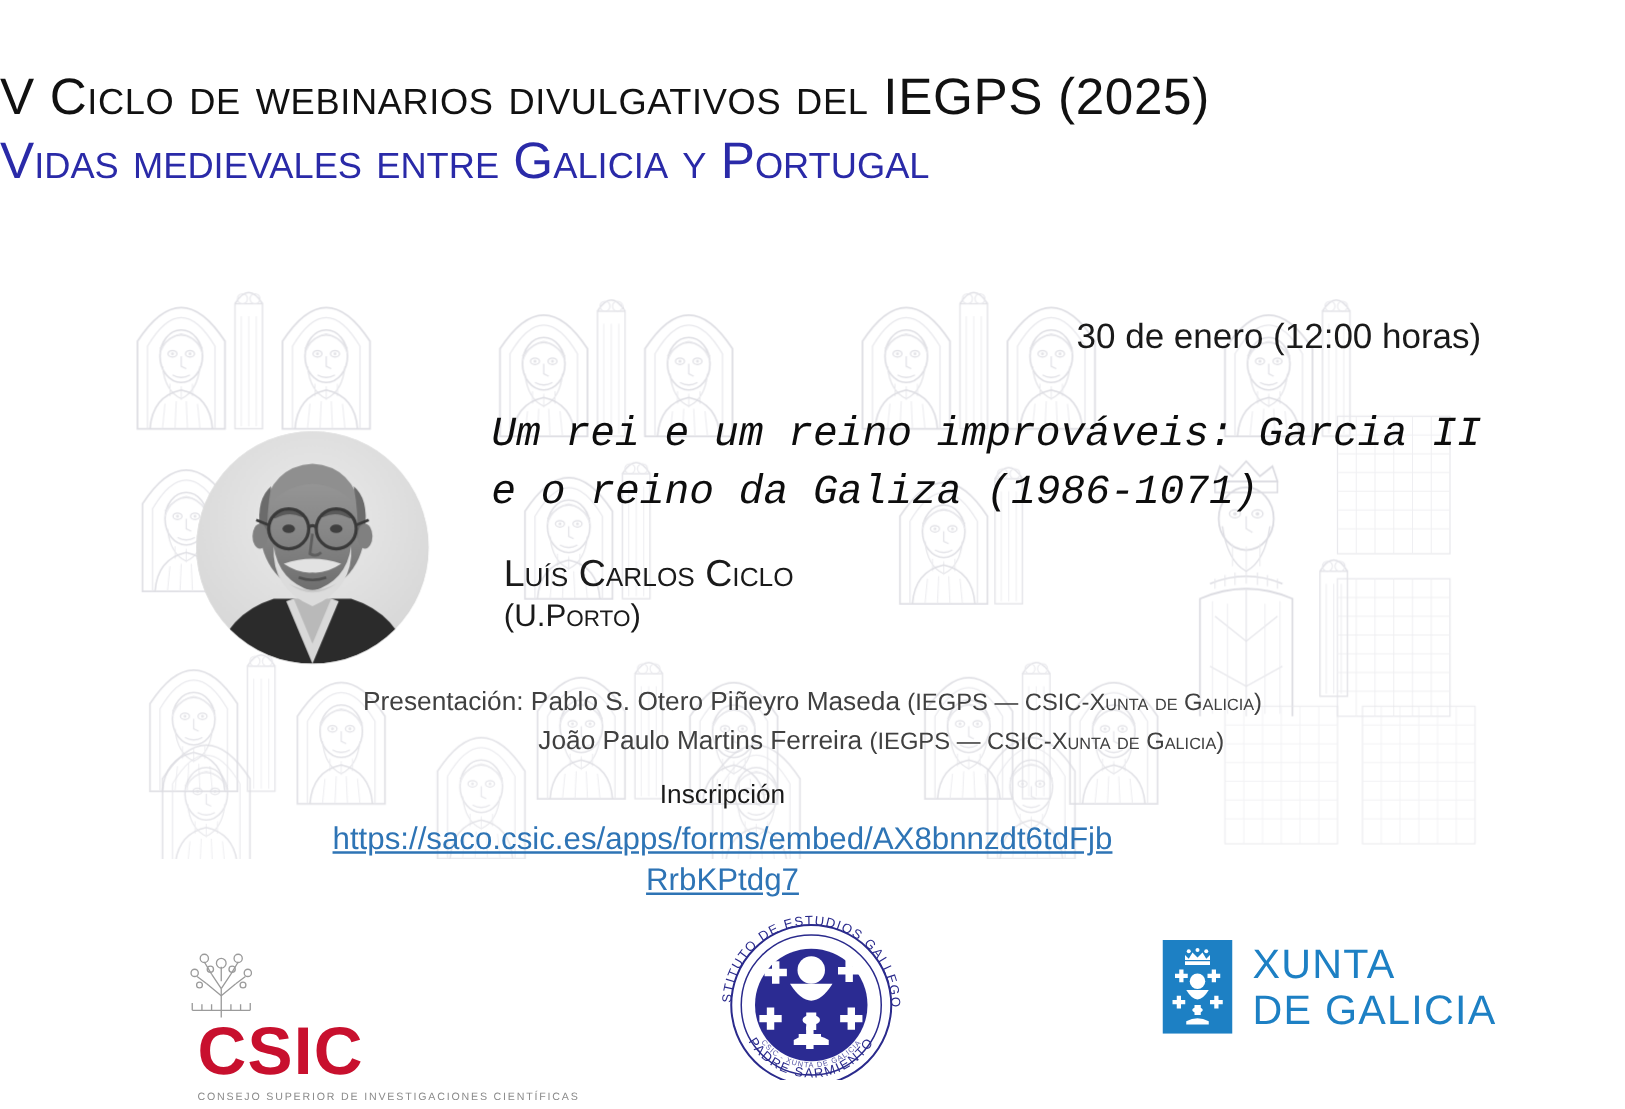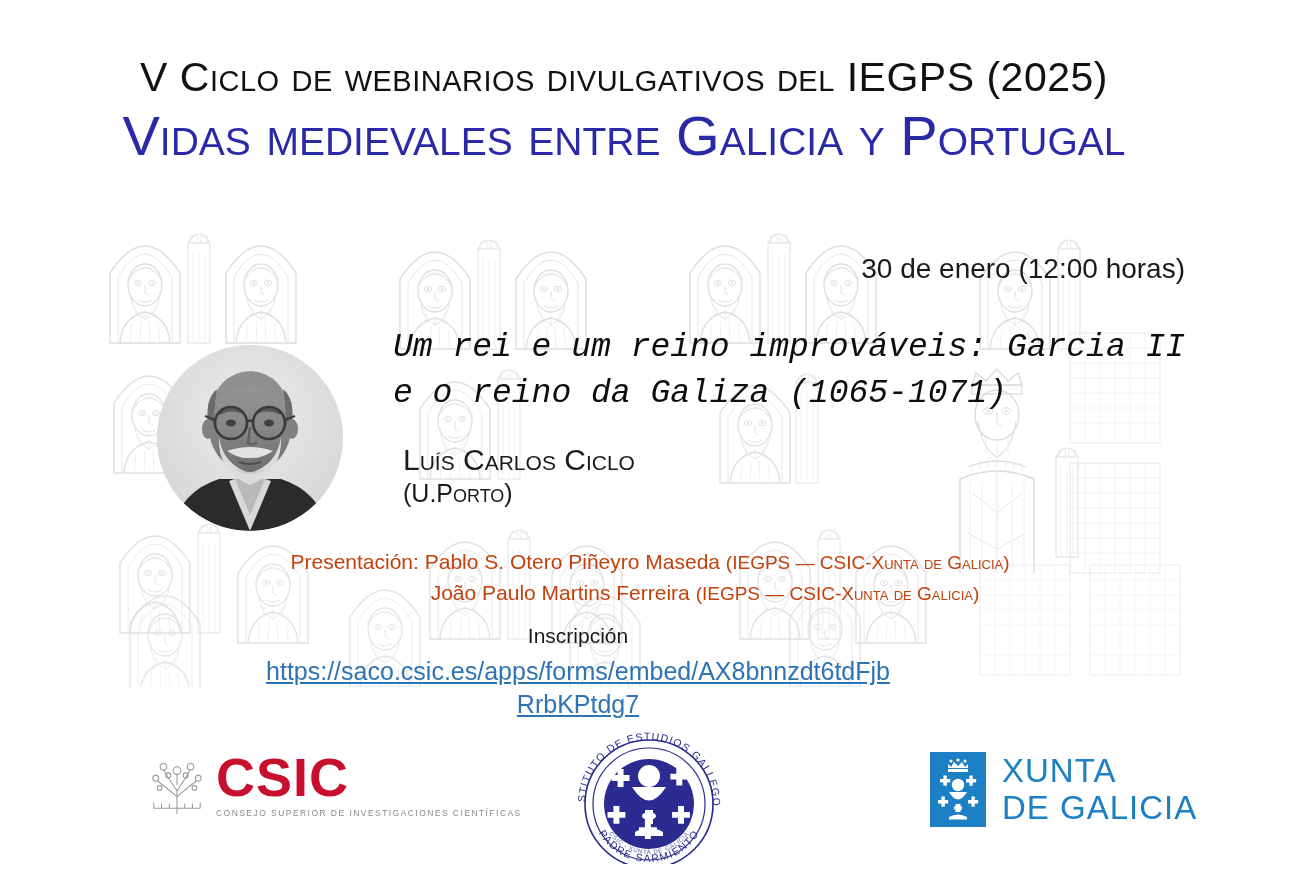--- a/index.html
+++ b/index.html
@@ -17,33 +17,33 @@
   
   .watermark{
     position:absolute;left:90px;top:213px;width:1120px;height:474px;
     opacity:0.5;
     pointer-events:none;
     z-index:0;
   }
   .watermark svg{display:block;width:100%;height:100%;}
 
   
-  .headings{position:absolute;left:0;top:0;width:1248px;z-index:3;text-align:center;}
+  .headings{position:absolute;left:0;top:0;width:1248px;z-index:3;}
   .h-line1{
     font-variant:small-caps;
     font-size:41px;
     letter-spacing:0.5px;
     color:#111111;
     margin-top:56px;
     line-height:1.05;
     white-space:nowrap;
   }
   .h-line2{
     font-variant:small-caps;
-    font-size:56px;
+    font-size:41px;
     color:#2A2AA8;
     line-height:1.05;
     margin-top:8px;
     white-space:nowrap;
   }
 
   
   .date{
     position:absolute;right:115px;top:253px;
     font-size:28px;color:#1a1a1a;z-index:3;white-space:nowrap;
@@ -77,42 +77,42 @@
     font-variant:small-caps;font-size:25px;color:#1a1a1a;line-height:1.12;
     margin-top:2px;white-space:nowrap;
   }
 
   
   .presenters{
     position:absolute;left:0;top:546px;width:1300px;z-index:3;
     text-align:center;
   }
   .pres-line{
-    font-size:21px;color:#c2410c;line-height:1.48;white-space:nowrap;
+    font-size:21px;color:#404040;line-height:1.48;white-space:nowrap;
   }
   .pres-line .inst{font-variant:small-caps;font-size:19px;}
   .pres-line.second{padding-left:110px;text-align:center;}
 
   
   .inscription{
     position:absolute;left:0;top:622px;width:1100px;z-index:3;text-align:center;padding-left:28px;
   }
   .ins-label{font-size:21px;color:#1a1a1a;line-height:1.3;}
   .ins-link{
     display:block;margin-top:6px;
     font-size:25px;color:#2E74B5;text-decoration:underline;
     line-height:1.32;
     word-break:break-all;
     max-width:640px;margin-left:auto;margin-right:auto;
   }
 
   
   .logos{position:absolute;left:0;top:730px;width:1300px;height:140px;z-index:4;}
 
-  .logo-csic{position:absolute;left:148px;top:22px;display:flex;align-items:flex-start;}
+  .logo-csic{position:absolute;left:148px;top:22px;display:flex;align-items:flex-start;flex-direction:column;}
   .csic-tree{width:58px;height:58px;margin-top:6px;}
   .csic-right{margin-left:10px;}
   .csic-word{
     font-family:"Liberation Sans", sans-serif;
     font-weight:bold;font-size:54px;color:#C8102E;line-height:0.96;
     letter-spacing:1px;
   }
   .csic-tag{
     font-size:8.5px;color:#8a8a8a;letter-spacing:1.45px;
     margin-top:4px;white-space:nowrap;
@@ -311,21 +311,21 @@
         <path d="M74 122 Q93 136 112 122 Q93 132 74 122 Z" fill="#c9c9c9"></path>
 
         <ellipse cx="51" cy="84" rx="6" ry="10" fill="#808080"></ellipse>
         <ellipse cx="135" cy="84" rx="6" ry="10" fill="#808080"></ellipse>
       </g>
     </svg>
   </div>
 
   <div class="talk-title">
     <div>Um rei e um reino improváveis: Garcia II</div>
-    <div>e o reino da Galiza (1065-1071)</div>
+    <div>e o reino da Galiza (1986-1071)</div>
   </div>
 
   <div class="speaker">
     <div class="speaker-name">Luís Carlos Ciclo</div>
     <div class="speaker-affil">(U.Porto)</div>
   </div>
 
   <div class="presenters">
     <div class="pres-line"><span>Presentación: Pablo S. Otero Piñeyro Maseda </span><span class="inst">(IEGPS — CSIC-Xunta de Galicia)</span></div>
     <div class="pres-line second"><span>João Paulo Martins Ferreira </span><span class="inst">(IEGPS — CSIC-Xunta de Galicia)</span></div>

